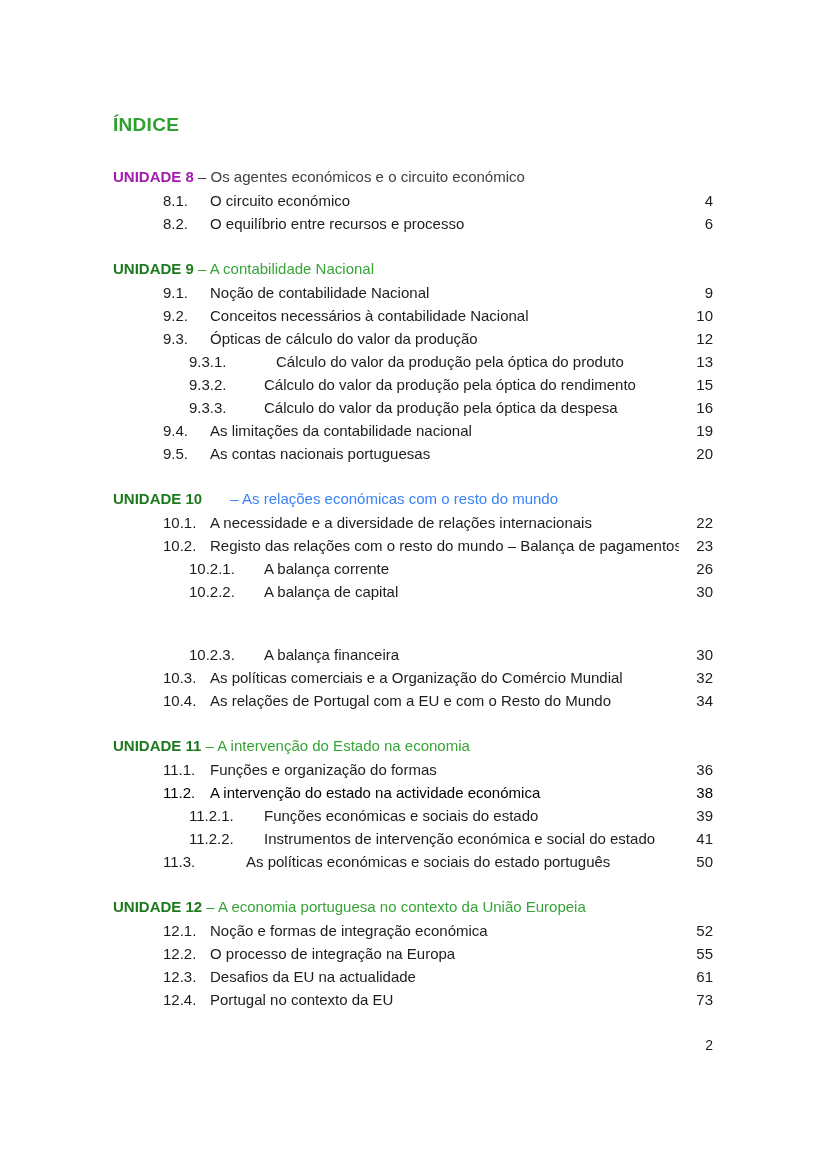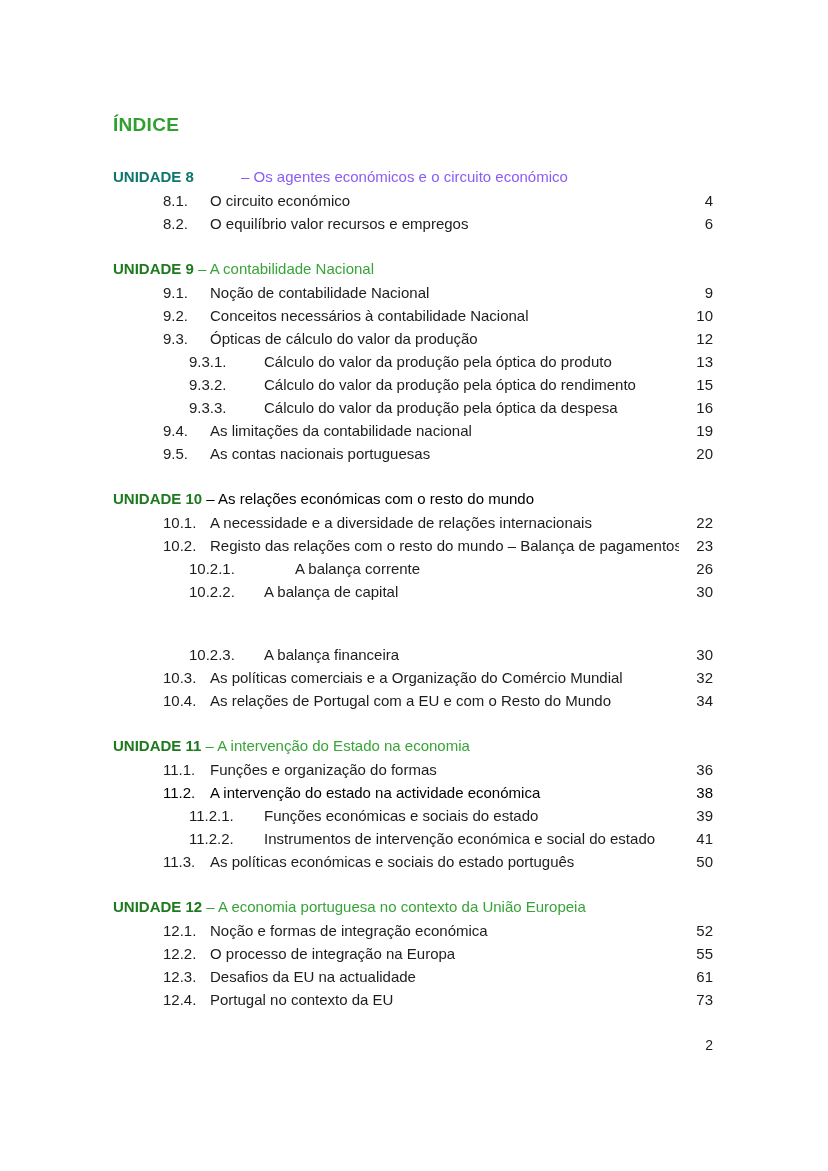--- a/index.html
+++ b/index.html
@@ -56,32 +56,32 @@
   }
 </style>
 </head>
 <body>
 
 <div class="page">
   <h1 class="doc-title" style="color: rgb(47, 160, 47);">ÍNDICE</h1>
   <div class="toc" id="toc">
   <section class="toc-section">
     <div class="section-heading">
-      <span class="unit" style="color: #0f766e;">UNIDADE 8</span><span class="subtitle" style="color: #8b5cf6; padding-left: 43px;"> – Os agentes económicos e o circuito económico</span>
+      <span class="unit" style="color: #a21caf;">UNIDADE 8</span><span class="subtitle" style="color: #404040;"> – Os agentes económicos e o circuito económico</span>
     </div>
     <div class="rows">
   <div class="toc-row lvl1" style="color: rgb(29, 29, 29);">
     <span class="num">8.1.</span>
     <span class="entry-title">O circuito económico</span>
     <span class="page-ref">4</span>
   </div>
 
   <div class="toc-row lvl1" style="color: rgb(29, 29, 29);">
     <span class="num">8.2.</span>
-    <span class="entry-title">O equilíbrio valor recursos e empregos</span>
+    <span class="entry-title">O equilíbrio entre recursos e processo</span>
     <span class="page-ref">6</span>
   </div>
 </div>
   </section>
 
   <section class="toc-section">
     <div class="section-heading">
       <span class="unit" style="color: rgb(30, 122, 30);">UNIDADE 9</span><span class="subtitle" style="color: rgb(56, 164, 56);"> – A contabilidade Nacional</span>
     </div>
     <div class="rows">
@@ -96,21 +96,21 @@
     <span class="entry-title">Conceitos necessários à contabilidade Nacional</span>
     <span class="page-ref">10</span>
   </div>
 
   <div class="toc-row lvl1" style="color: rgb(29, 29, 29);">
     <span class="num">9.3.</span>
     <span class="entry-title">Ópticas de cálculo do valor da produção</span>
     <span class="page-ref">12</span>
   </div>
 
-  <div class="toc-row lvl2" style="color: rgb(29, 29, 29);">
+  <div class="toc-row lvl2" style="color: rgb(29, 29, 29); gap: 12px;">
     <span class="num">9.3.1.</span>
     <span class="entry-title">Cálculo do valor da produção pela óptica do produto</span>
     <span class="page-ref">13</span>
   </div>
 
   <div class="toc-row lvl2" style="color: rgb(29, 29, 29);">
     <span class="num">9.3.2.</span>
     <span class="entry-title">Cálculo do valor da produção pela óptica do rendimento</span>
     <span class="page-ref">15</span>
   </div>
@@ -130,36 +130,36 @@
   <div class="toc-row lvl1" style="color: rgb(29, 29, 29);">
     <span class="num">9.5.</span>
     <span class="entry-title">As contas nacionais portuguesas</span>
     <span class="page-ref">20</span>
   </div>
 </div>
   </section>
 
   <section class="toc-section">
     <div class="section-heading">
-      <span class="unit" style="color: rgb(30, 122, 30);">UNIDADE 10</span><span class="subtitle" style="color: #000000;"> – As relações económicas com o resto do mundo</span>
+      <span class="unit" style="color: rgb(30, 122, 30);">UNIDADE 10</span><span class="subtitle" style="color: #3b82f6; padding-left: 24px;"> – As relações económicas com o resto do mundo</span>
     </div>
     <div class="rows">
   <div class="toc-row lvl1" style="color: rgb(29, 29, 29);">
     <span class="num">10.1.</span>
     <span class="entry-title">A necessidade e a diversidade de relações internacionais</span>
     <span class="page-ref">22</span>
   </div>
 
   <div class="toc-row lvl1" style="color: rgb(29, 29, 29);">
     <span class="num">10.2.</span>
     <span class="entry-title">Registo das relações com o resto do mundo – Balança de pagamentos</span>
     <span class="page-ref">23</span>
   </div>
 
-  <div class="toc-row lvl2" style="color: rgb(29, 29, 29); gap: 31px;">
+  <div class="toc-row lvl2" style="color: rgb(29, 29, 29);">
     <span class="num">10.2.1.</span>
     <span class="entry-title">A balança corrente</span>
     <span class="page-ref">26</span>
   </div>
 
   <div class="toc-row lvl2" style="color: rgb(29, 29, 29);">
     <span class="num">10.2.2.</span>
     <span class="entry-title">A balança de capital</span>
     <span class="page-ref">30</span>
   </div>
@@ -206,21 +206,21 @@
     <span class="entry-title">Funções económicas e sociais do estado</span>
     <span class="page-ref">39</span>
   </div>
 
   <div class="toc-row lvl2" style="color: rgb(29, 29, 29);">
     <span class="num">11.2.2.</span>
     <span class="entry-title">Instrumentos de intervenção económica e social do estado</span>
     <span class="page-ref">41</span>
   </div>
 
-  <div class="toc-row lvl1" style="color: rgb(29, 29, 29);">
+  <div class="toc-row lvl1" style="color: rgb(29, 29, 29); gap: 36px;">
     <span class="num">11.3.</span>
     <span class="entry-title">As políticas económicas e sociais do estado português</span>
     <span class="page-ref">50</span>
   </div>
 </div>
   </section>
 
   <section class="toc-section">
     <div class="section-heading">
       <span class="unit" style="color: rgb(30, 122, 30);">UNIDADE 12</span><span class="subtitle" style="color: rgb(56, 164, 56);"> – A economia portuguesa no contexto da União Europeia</span>

